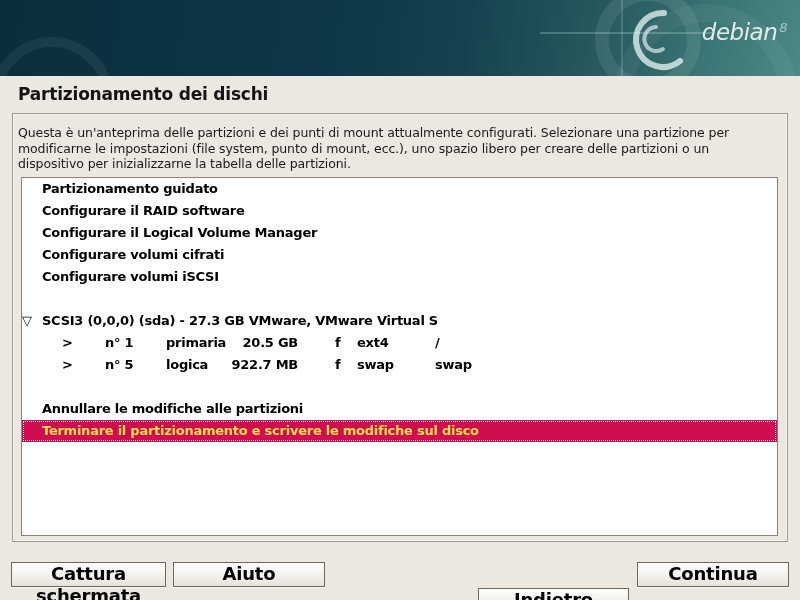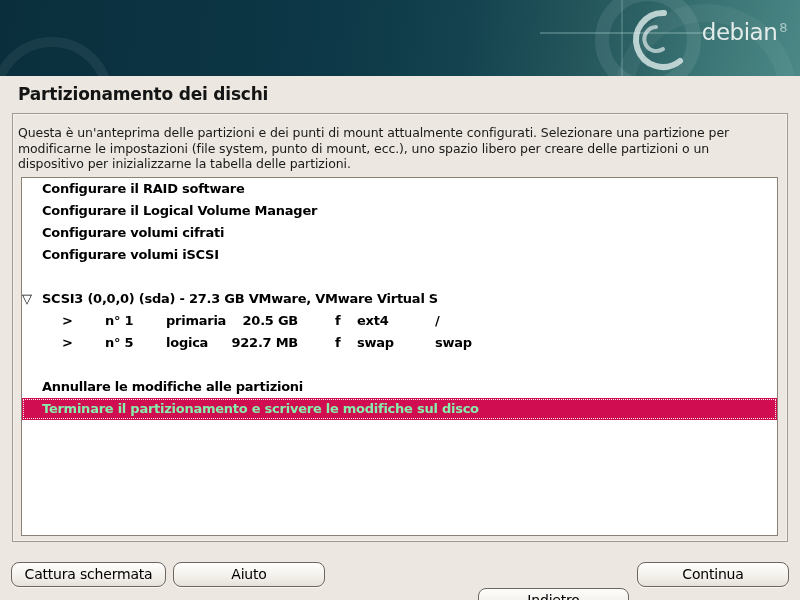--- a/index.html
+++ b/index.html
@@ -13,21 +13,21 @@
   .banner{
     position:absolute;left:0;top:0;width:800px;height:76px;
     background-image:
       radial-gradient(circle 520px at 980px 170px, rgba(110,175,170,0.50), rgba(110,175,170,0) 70%),
       radial-gradient(circle 760px at 1060px 330px, rgba(80,150,150,0.30), rgba(80,150,150,0) 75%),
       linear-gradient(97deg,#0a2e3c 0%,#0d3847 42%,#14434f 58%,#23555b 72%,#336a6b 86%,#3f7a79 100%);
   }
   .banner svg{position:absolute;left:0;top:0;}
   .brand{
     position:absolute;top:21px;right:13px;
-    color:#e3ecea;font-size:23px;letter-spacing:-0.5px;line-height:1;
+    color:#e3ecea;font-size:23px;letter-spacing:-0.5px;line-height:1;font-style:italic;
   }
   .brand .ver{
     font-size:13px;color:#a9c8c6;position:relative;top:-8px;margin-left:2px;
   }
   
   .page-title{
     position:absolute;left:18px;top:84px;
     font-size:17px;font-weight:bold;color:#141414;letter-spacing:-0.2px;
   }
   
@@ -46,39 +46,39 @@
     position:absolute;left:8px;top:63px;width:755px;height:357px;
     background:#ffffff;border:1px solid #8a8375;
   }
   .row{
     position:relative;height:22px;line-height:22px;
     font-size:13px;font-weight:bold;color:#000;
     letter-spacing:-0.25px;white-space:nowrap;
   }
   .row.indent{padding-left:20px;}
   .row.selected{
-    background:#d00d50;color:#86efac;
+    background:#d00d50;color:#fde047;
     outline:1px dotted rgba(255,255,255,0.95);outline-offset:-2px;
   }
   .cell{position:absolute;top:0;height:22px;line-height:22px;}
   .c-exp2{left:40px;}
   .c-num{left:83px;}
   .c-type{left:128px;margin-left:16px;}
   .c-size{left:196px;width:80px;text-align:right;}
   .c-flag{left:313px;}
   .c-fs{left:335px;}
   .c-mount{left:413px;}
   .disk-exp{position:absolute;left:0;top:0;width:18px;text-align:left;font-weight:normal;}
   .disk-label{position:absolute;left:20px;top:0;}
   
   .btn{
     position:absolute;top:562px;height:23px;
-    border:1px solid #6c675e;border-radius:8px;
+    border:1px solid #6c675e;border-radius:0;
     background:linear-gradient(#fefefd,#f4f1ec 55%,#e6e2db);
-    font-size:14px;font-weight:normal;color:#000;letter-spacing:-0.2px;
+    font-size:18px;font-weight:bold;color:#000;letter-spacing:-0.2px;
     text-align:center;line-height:22px;
     box-shadow:0 1px 0 rgba(255,255,255,0.7);
     cursor:default;
   }
   .btn-screenshot{left:11px;width:153px;}
   .btn-help{left:173px;width:150px;}
   .btn-back{left:478px;width:149px;margin-top:26px;}
   .btn-continue{left:637px;width:150px;}
 </style>
 </head>
@@ -98,20 +98,21 @@
   </svg>
   <div class="brand"><span>debian</span><span class="ver">8</span></div>
 </div>
 
 <div class="page-title">Partizionamento dei dischi</div>
 
 <div class="frame">
   <div class="description">Questa è un'anteprima delle partizioni e dei punti di mount attualmente configurati. Selezionare una partizione per modificarne le impostazioni (file system, punto di mount, ecc.), uno spazio libero per creare delle partizioni o un dispositivo per inizializzarne la tabella delle partizioni.</div>
 
   <div class="listbox">
+    <div class="row indent">Partizionamento guidato</div>
     <div class="row indent">Configurare il RAID software</div>
     <div class="row indent">Configurare il Logical Volume Manager</div>
     <div class="row indent">Configurare volumi cifrati</div>
     <div class="row indent">Configurare volumi iSCSI</div>
     <div class="row"></div>
     <div class="row">
       <span class="disk-exp">▽</span>
       <span class="disk-label">SCSI3 (0,0,0) (sda) - 27.3 GB VMware, VMware Virtual S</span>
     </div>
     <div class="row">

